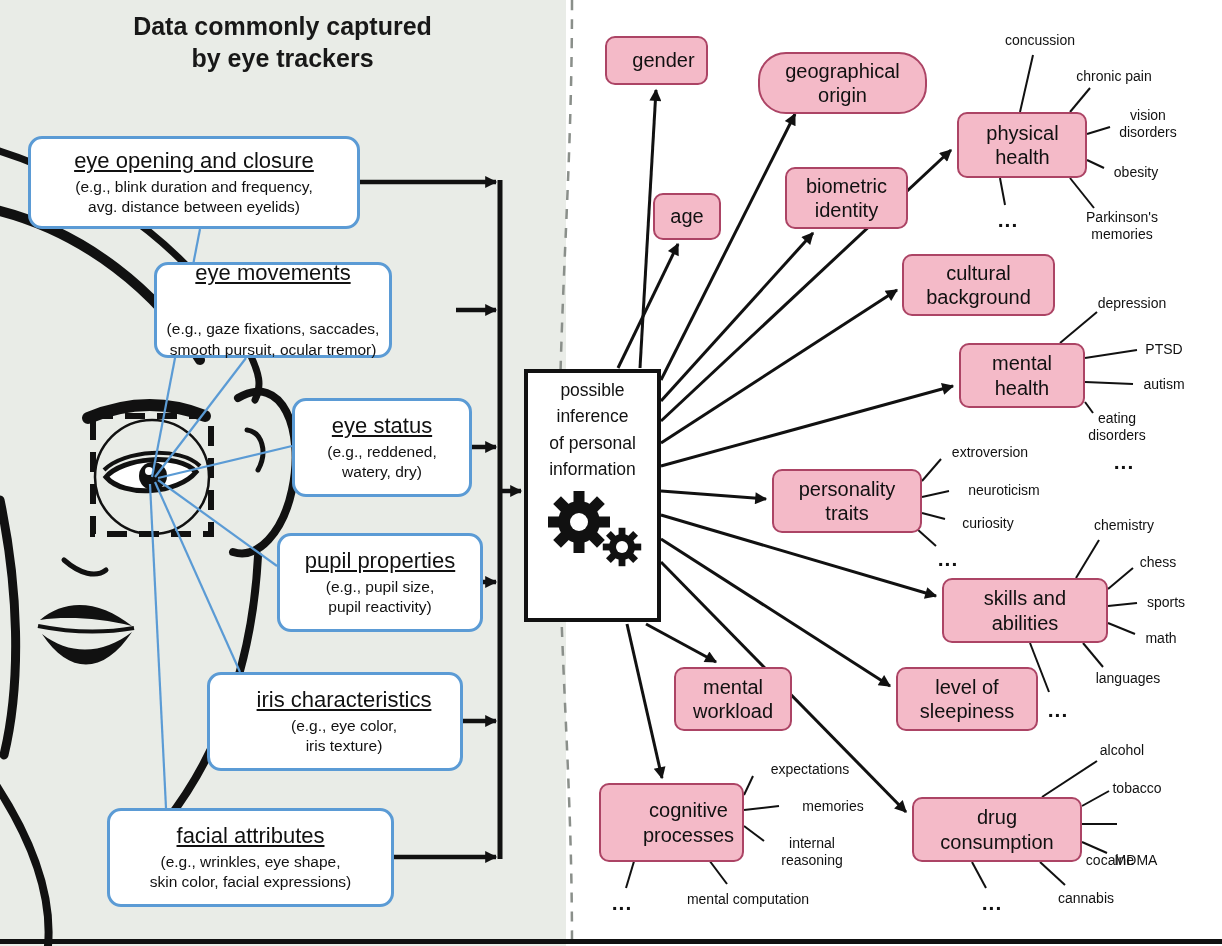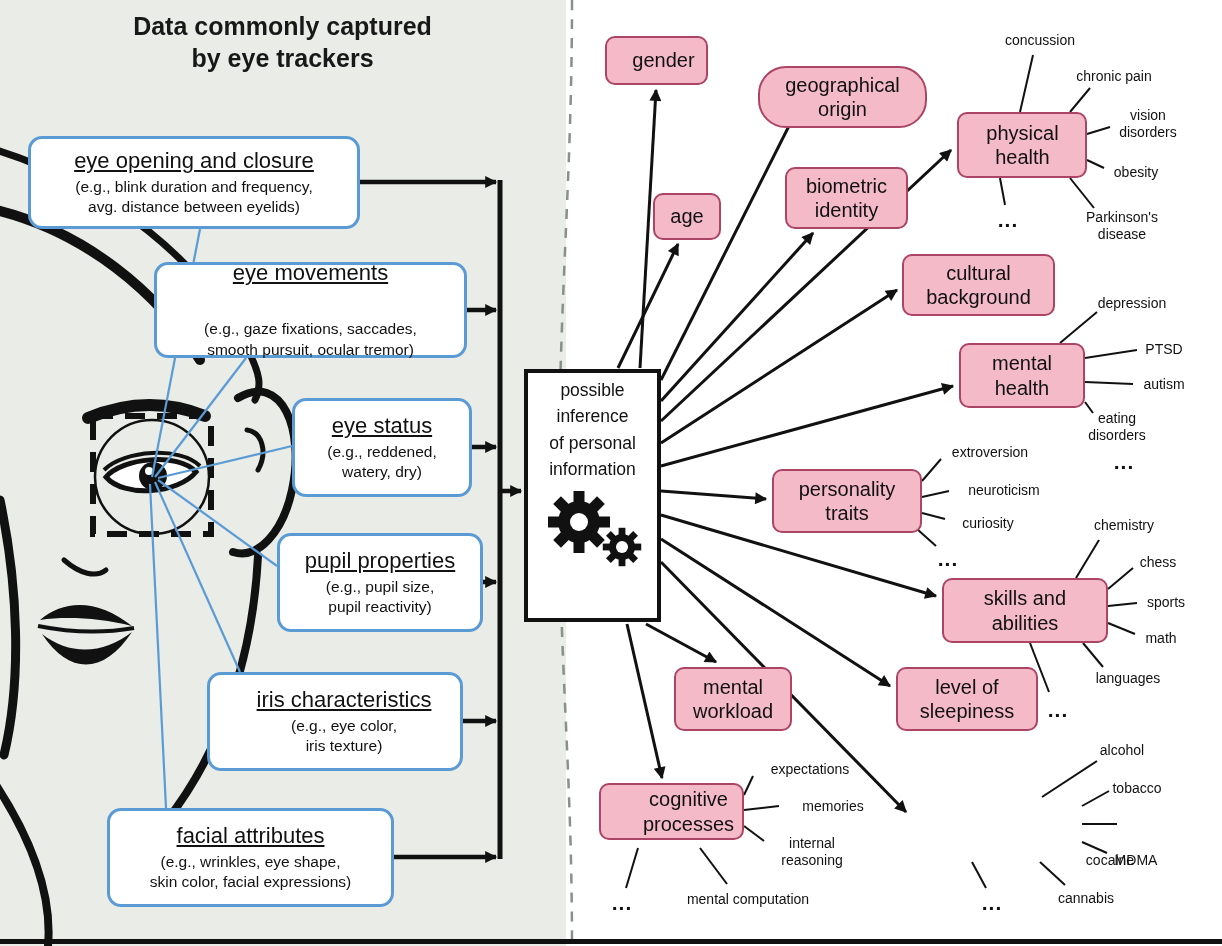--- a/index.html
+++ b/index.html
@@ -161,21 +161,21 @@
   </svg>
 
   <div class="title" data-bind="left_panel.title">Data commonly captured
 by eye trackers</div>
 
   <div class="bluebox" style="left:28px;top:136px;width:332px;height:93px;">
     <div class="bb-title" data-bind="left_panel.boxes.0.title">eye opening and closure</div>
     <div class="bb-desc" data-bind="left_panel.boxes.0.desc">(e.g., blink duration and frequency,
 avg. distance between eyelids)</div>
   </div>
-  <div class="bluebox" style="left:154px;top:262px;width:313px;height:96px;gap:30px;">
+  <div class="bluebox" style="left:154px;top:262px;width:238px;height:96px;gap:30px;">
     <div class="bb-title" data-bind="left_panel.boxes.1.title">eye movements</div>
     <div class="bb-desc" data-bind="left_panel.boxes.1.desc">(e.g., gaze fixations, saccades,
 smooth pursuit, ocular tremor)</div>
   </div>
   <div class="bluebox" style="left:292px;top:398px;width:180px;height:99px;">
     <div class="bb-title" data-bind="left_panel.boxes.2.title">eye status</div>
     <div class="bb-desc" data-bind="left_panel.boxes.2.desc">(e.g., reddened,
 watery, dry)</div>
   </div>
   <div class="bluebox" style="left:277px;top:533px;width:206px;height:99px;">
@@ -202,48 +202,50 @@
     <svg class="gears" width="115" height="84" viewBox="0 0 115 84">
       <use href="#gear" transform="translate(44,36)" fill="#111"></use>
       <circle cx="44" cy="36" r="9" fill="#fff"></circle>
       <use href="#gear" transform="translate(87,61) scale(0.62)" fill="#111"></use>
       <circle cx="87" cy="61" r="6" fill="#fff"></circle>
     </svg>
   </div>
 
   <div class="pink" style="left:605px;top:36px;width:103px;height:49px;padding-left:20px;" data-bind="right_panel.nodes.0.label">gender</div>
   <div class="pink" style="left:653px;top:193px;width:68px;height:47px;" data-bind="right_panel.nodes.1.label">age</div>
-  <div class="pink" style="left:758px;top:66px;width:169px;height:62px;border-radius:28px;" data-bind="right_panel.nodes.2.label">geographical
+  <div class="pink" style="left:758px;top:52px;width:169px;height:62px;border-radius:28px;" data-bind="right_panel.nodes.2.label">geographical
 origin</div>
   <div class="pink" style="left:785px;top:167px;width:123px;height:62px;" data-bind="right_panel.nodes.3.label">biometric
 identity</div>
   <div class="pink" style="left:957px;top:112px;width:130px;height:66px;padding-left:7px;" data-bind="right_panel.nodes.4.label">physical
 health</div>
   <div class="pink" style="left:902px;top:254px;width:153px;height:62px;" data-bind="right_panel.nodes.5.label">cultural
 background</div>
   <div class="pink" style="left:959px;top:343px;width:126px;height:65px;" data-bind="right_panel.nodes.6.label">mental
 health</div>
   <div class="pink" style="left:772px;top:469px;width:150px;height:64px;" data-bind="right_panel.nodes.7.label">personality
 traits</div>
   <div class="pink" style="left:942px;top:578px;width:166px;height:65px;" data-bind="right_panel.nodes.8.label">skills and
 abilities</div>
   <div class="pink" style="left:674px;top:667px;width:118px;height:64px;" data-bind="right_panel.nodes.9.label">mental
 workload</div>
   <div class="pink" style="left:896px;top:667px;width:142px;height:64px;" data-bind="right_panel.nodes.10.label">level of
 sleepiness</div>
-  <div class="pink" style="left:599px;top:783px;width:145px;height:57px;padding-left:40px;" data-bind="right_panel.nodes.11.label">cognitive
+  <div class="pink" style="left:599px;top:783px;width:145px;height:79px;padding-left:40px;" data-bind="right_panel.nodes.11.label">cognitive
 processes</div>
+  <div class="pink" style="left:912px;top:797px;width:170px;height:65px;" data-bind="right_panel.nodes.12.label">drug
+consumption</div>
 
   <div class="leaf" style="left:1040px;top:40px;" data-bind="right_panel.nodes.4.leaves.0">concussion</div>
   <div class="leaf" style="left:1114px;top:76px;" data-bind="right_panel.nodes.4.leaves.1">chronic pain</div>
   <div class="leaf" style="left:1148px;top:124px;" data-bind="right_panel.nodes.4.leaves.2">vision
 disorders</div>
   <div class="leaf" style="left:1136px;top:172px;" data-bind="right_panel.nodes.4.leaves.3">obesity</div>
   <div class="leaf" style="left:1122px;top:226px;" data-bind="right_panel.nodes.4.leaves.4">Parkinson's
-disease</div>
+memories</div>
   <div class="leaf dots" style="left:1008px;top:220px;" data-bind="right_panel.nodes.4.leaves.5">...</div>
 
   <div class="leaf" style="left:1132px;top:303px;" data-bind="right_panel.nodes.6.leaves.0">depression</div>
   <div class="leaf" style="left:1164px;top:349px;" data-bind="right_panel.nodes.6.leaves.1">PTSD</div>
   <div class="leaf" style="left:1164px;top:384px;" data-bind="right_panel.nodes.6.leaves.2">autism</div>
   <div class="leaf" style="left:1117px;top:427px;" data-bind="right_panel.nodes.6.leaves.3">eating
 disorders</div>
   <div class="leaf dots" style="left:1124px;top:462px;" data-bind="right_panel.nodes.6.leaves.4">...</div>
 
   <div class="leaf" style="left:990px;top:452px;" data-bind="right_panel.nodes.7.leaves.0">extroversion</div>

